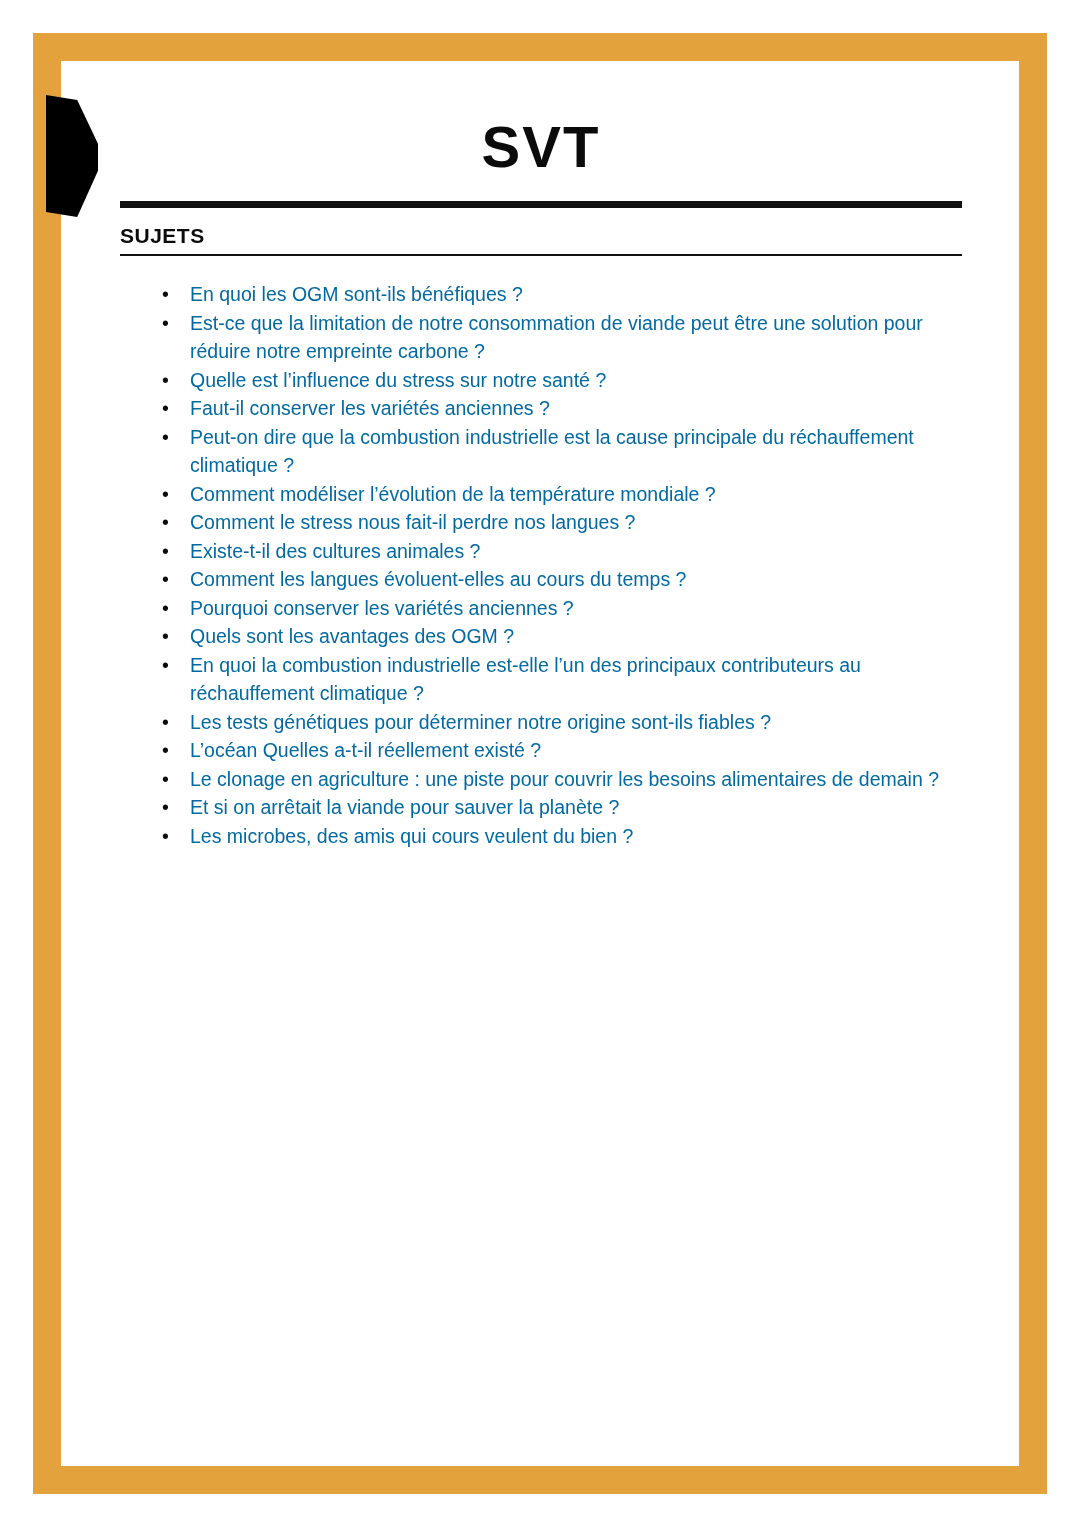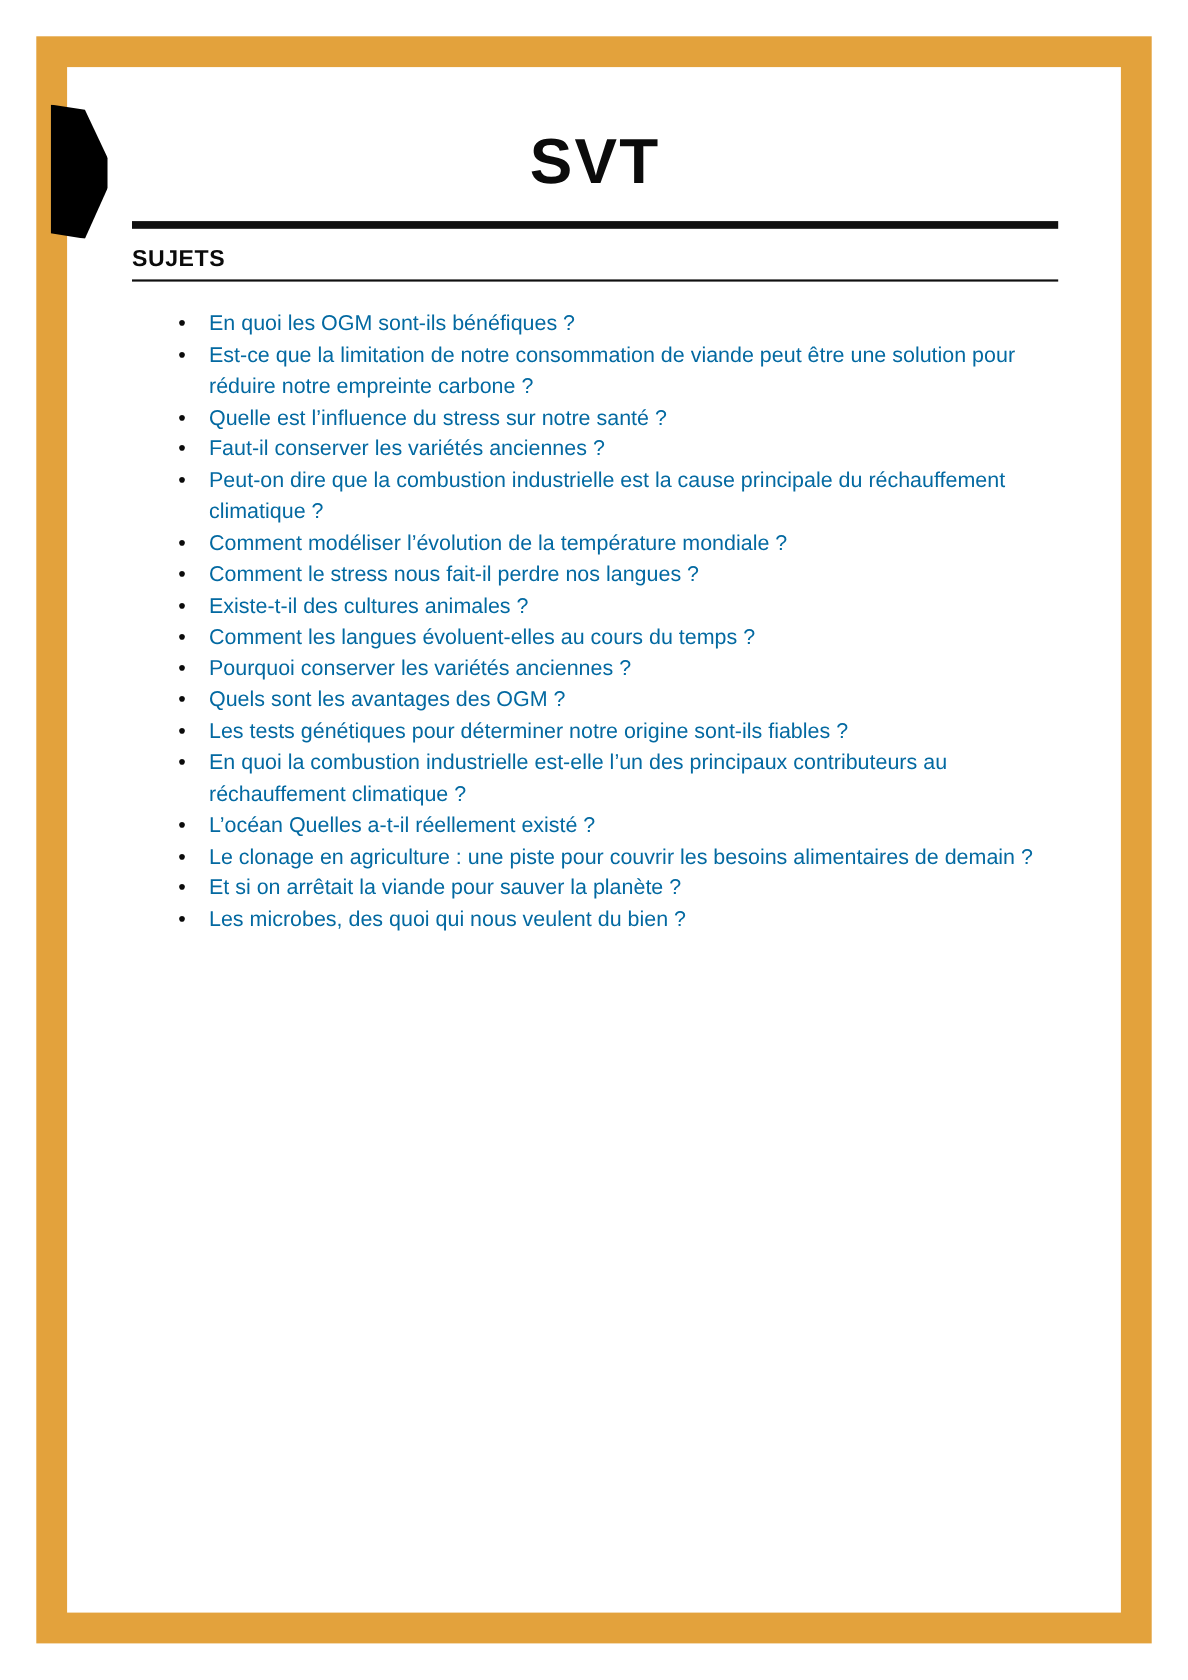--- a/index.html
+++ b/index.html
@@ -105,21 +105,21 @@
         <li>Est-ce que la limitation de notre consommation de viande peut être une solution pour réduire notre empreinte carbone ?</li>
         <li>Quelle est l’influence du stress sur notre santé ?</li>
         <li>Faut-il conserver les variétés anciennes ?</li>
         <li>Peut-on dire que la combustion industrielle est la cause principale du réchauffement climatique ?</li>
         <li>Comment modéliser l’évolution de la température mondiale ?</li>
         <li>Comment le stress nous fait-il perdre nos langues ?</li>
         <li>Existe-t-il des cultures animales ?</li>
         <li>Comment les langues évoluent-elles au cours du temps ?</li>
         <li>Pourquoi conserver les variétés anciennes ?</li>
         <li>Quels sont les avantages des OGM ?</li>
+        <li>En quoi la combustion industrielle est-elle l’un des principaux contributeurs au réchauffement climatique ?</li>
         <li>Les tests génétiques pour déterminer notre origine sont-ils fiables ?</li>
-        <li>En quoi la combustion industrielle est-elle l’un des principaux contributeurs au réchauffement climatique ?</li>
         <li>L’océan Quelles a-t-il réellement existé ?</li>
         <li>Le clonage en agriculture : une piste pour couvrir les besoins alimentaires de demain ?</li>
         <li>Et si on arrêtait la viande pour sauver la planète ?</li>
-        <li>Les microbes, des quoi qui nous veulent du bien ?</li>
+        <li>Les microbes, des amis qui cours veulent du bien ?</li>
       </ul>
   </div>
 </div>
 
 </body></html>

